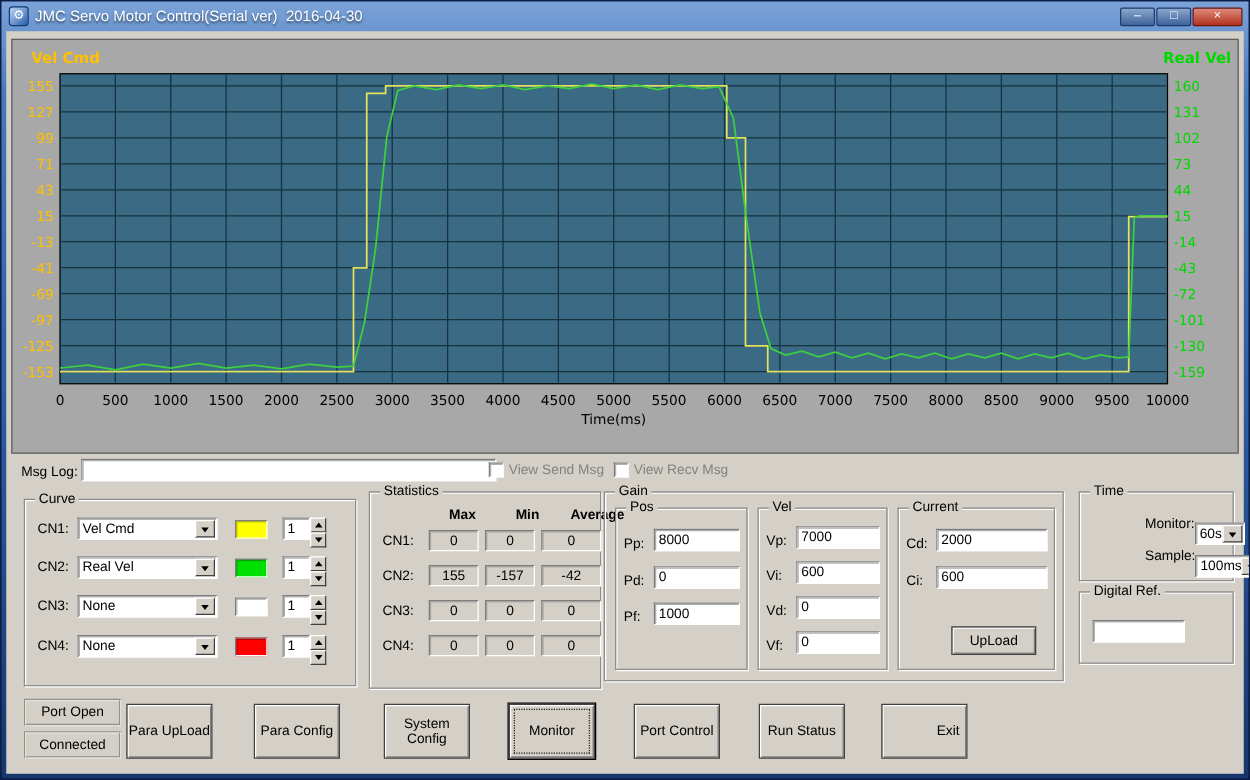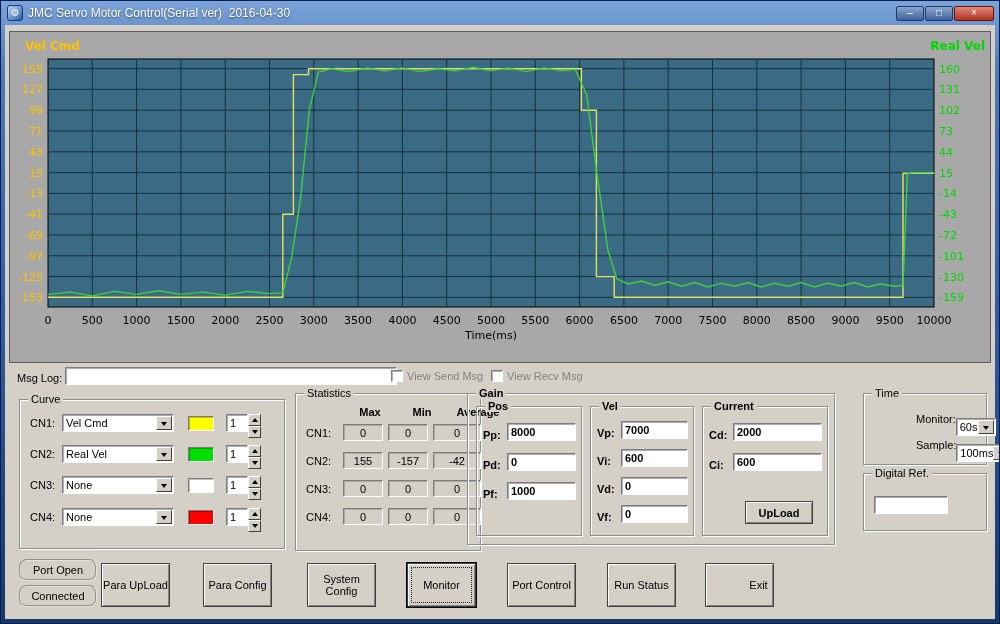--- a/index.html
+++ b/index.html
@@ -90,21 +90,21 @@
 
   
   .time-row{position:absolute;left:8px;right:5px;height:18px;display:flex;align-items:center;padding-left:44px;}
   .tlabel{width:48px;}
   .time-row .combo{width:62px;margin-top:16px;}
 
   
   .big-btn{position:absolute;top:538px;width:69px;height:44px;}
   .big-btn.focused{box-shadow:inset 1px 1px 0 #fff, inset -1px -1px 0 #808080, 0 0 0 1px #000;
     outline:1px dotted #222;outline-offset:-5px;}
-  .pbtn{position:absolute;left:14px;width:78px;height:22px;border-radius:8px;}
+  .pbtn{position:absolute;left:14px;width:78px;height:22px;}
 </style>
 </head>
 <body>
 
 <div class="frame">
 
   <div class="titlebar">
     <span class="app-icon">⚙</span>
     <span class="title-text">JMC Servo Motor Control(Serial ver)  2016-04-30</span>
     <span class="win-btns">
@@ -309,21 +309,21 @@
         <span class="stat-cell w3">0</span>
       </div>
       <div class="stat-row" style="top:114px;">
         <span class="w-lbl">CN4:</span>
         <span class="stat-cell w1">0</span>
         <span class="stat-cell w2">0</span>
         <span class="stat-cell w3">0</span>
       </div>
     </div>
 
-    <div class="group" style="left:462px;top:368px;width:368px;height:152px;font-weight:bold;">
+    <div class="group" style="left:478px;top:368px;width:368px;height:152px;">
       <span class="legend">Gain</span>
 
       <div class="group" style="left:8px;top:12px;width:106px;height:130px;">
         <span class="legend">Pos</span>
         <div class="field-row" style="top:16px;">
           <span class="flabel">Pp:</span>
           <input class="edit fedit" value="8000" style="">
         </div>
         <div class="field-row" style="top:46px;">
           <span class="flabel">Pd:</span>

